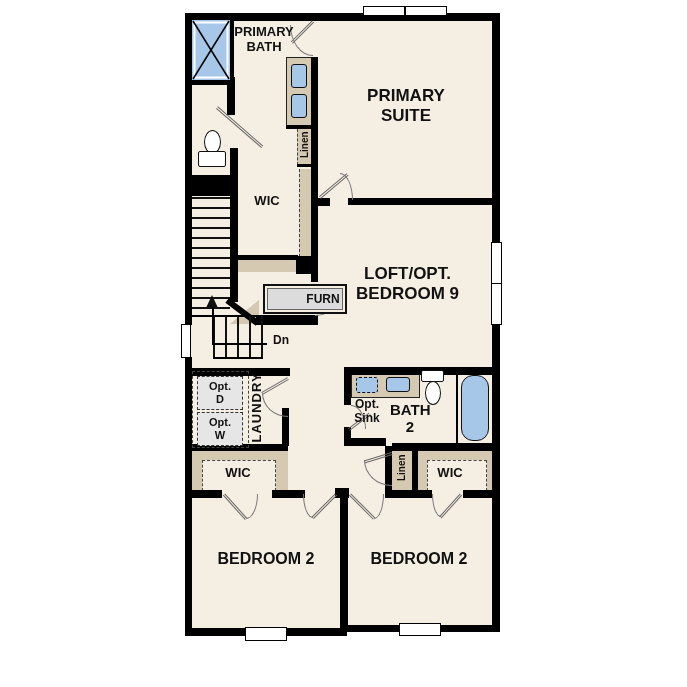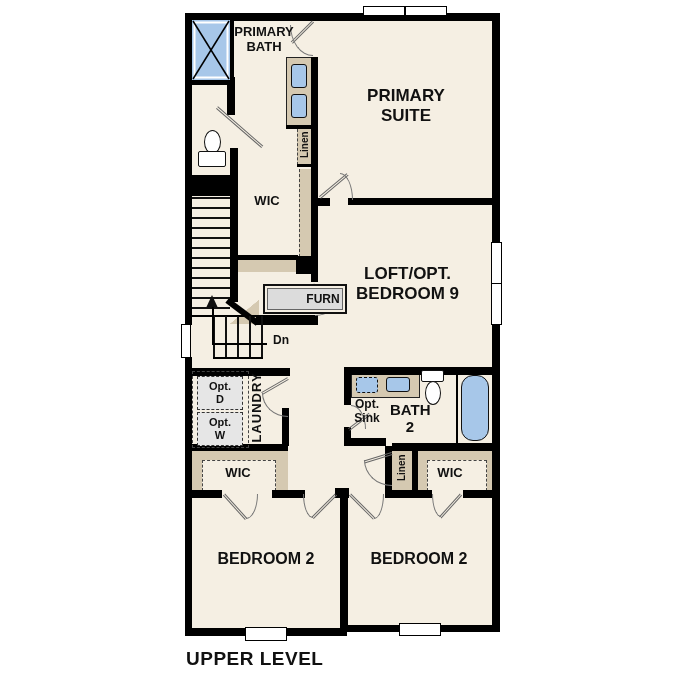--- a/index.html
+++ b/index.html
@@ -184,15 +184,14 @@
   <div class="lbl rot" style="left:218px;top:400px;width:78px;font-size:13px;letter-spacing:1px;">LAUNDRY</div>
   <div class="lbl" style="left:346px;top:398px;width:42px;font-size:12px;font-weight:600;">Opt.
 Sink</div>
   <div class="lbl" style="left:390px;top:401px;width:40px;font-size:15px;">BATH
 2</div>
   <div class="lbl rot" style="left:384px;top:462px;width:36px;font-size:10px;font-weight:600;">Linen</div>
   <div class="lbl" style="left:201px;top:466px;width:74px;font-size:13px;">WIC</div>
   <div class="lbl" style="left:420px;top:466px;width:60px;font-size:13px;">WIC</div>
   <div class="lbl" style="left:196px;top:550px;width:140px;font-size:16px;">BEDROOM 2</div>
   <div class="lbl" style="left:348px;top:550px;width:142px;font-size:16px;">BEDROOM 2</div>
-  <div class="lbl" style="left:186px;top:648px;width:200px;font-size:19px;text-align:left;letter-spacing:0.5px;">UPPER LEVEL</div>
 
 </div>
 
 </body></html>

